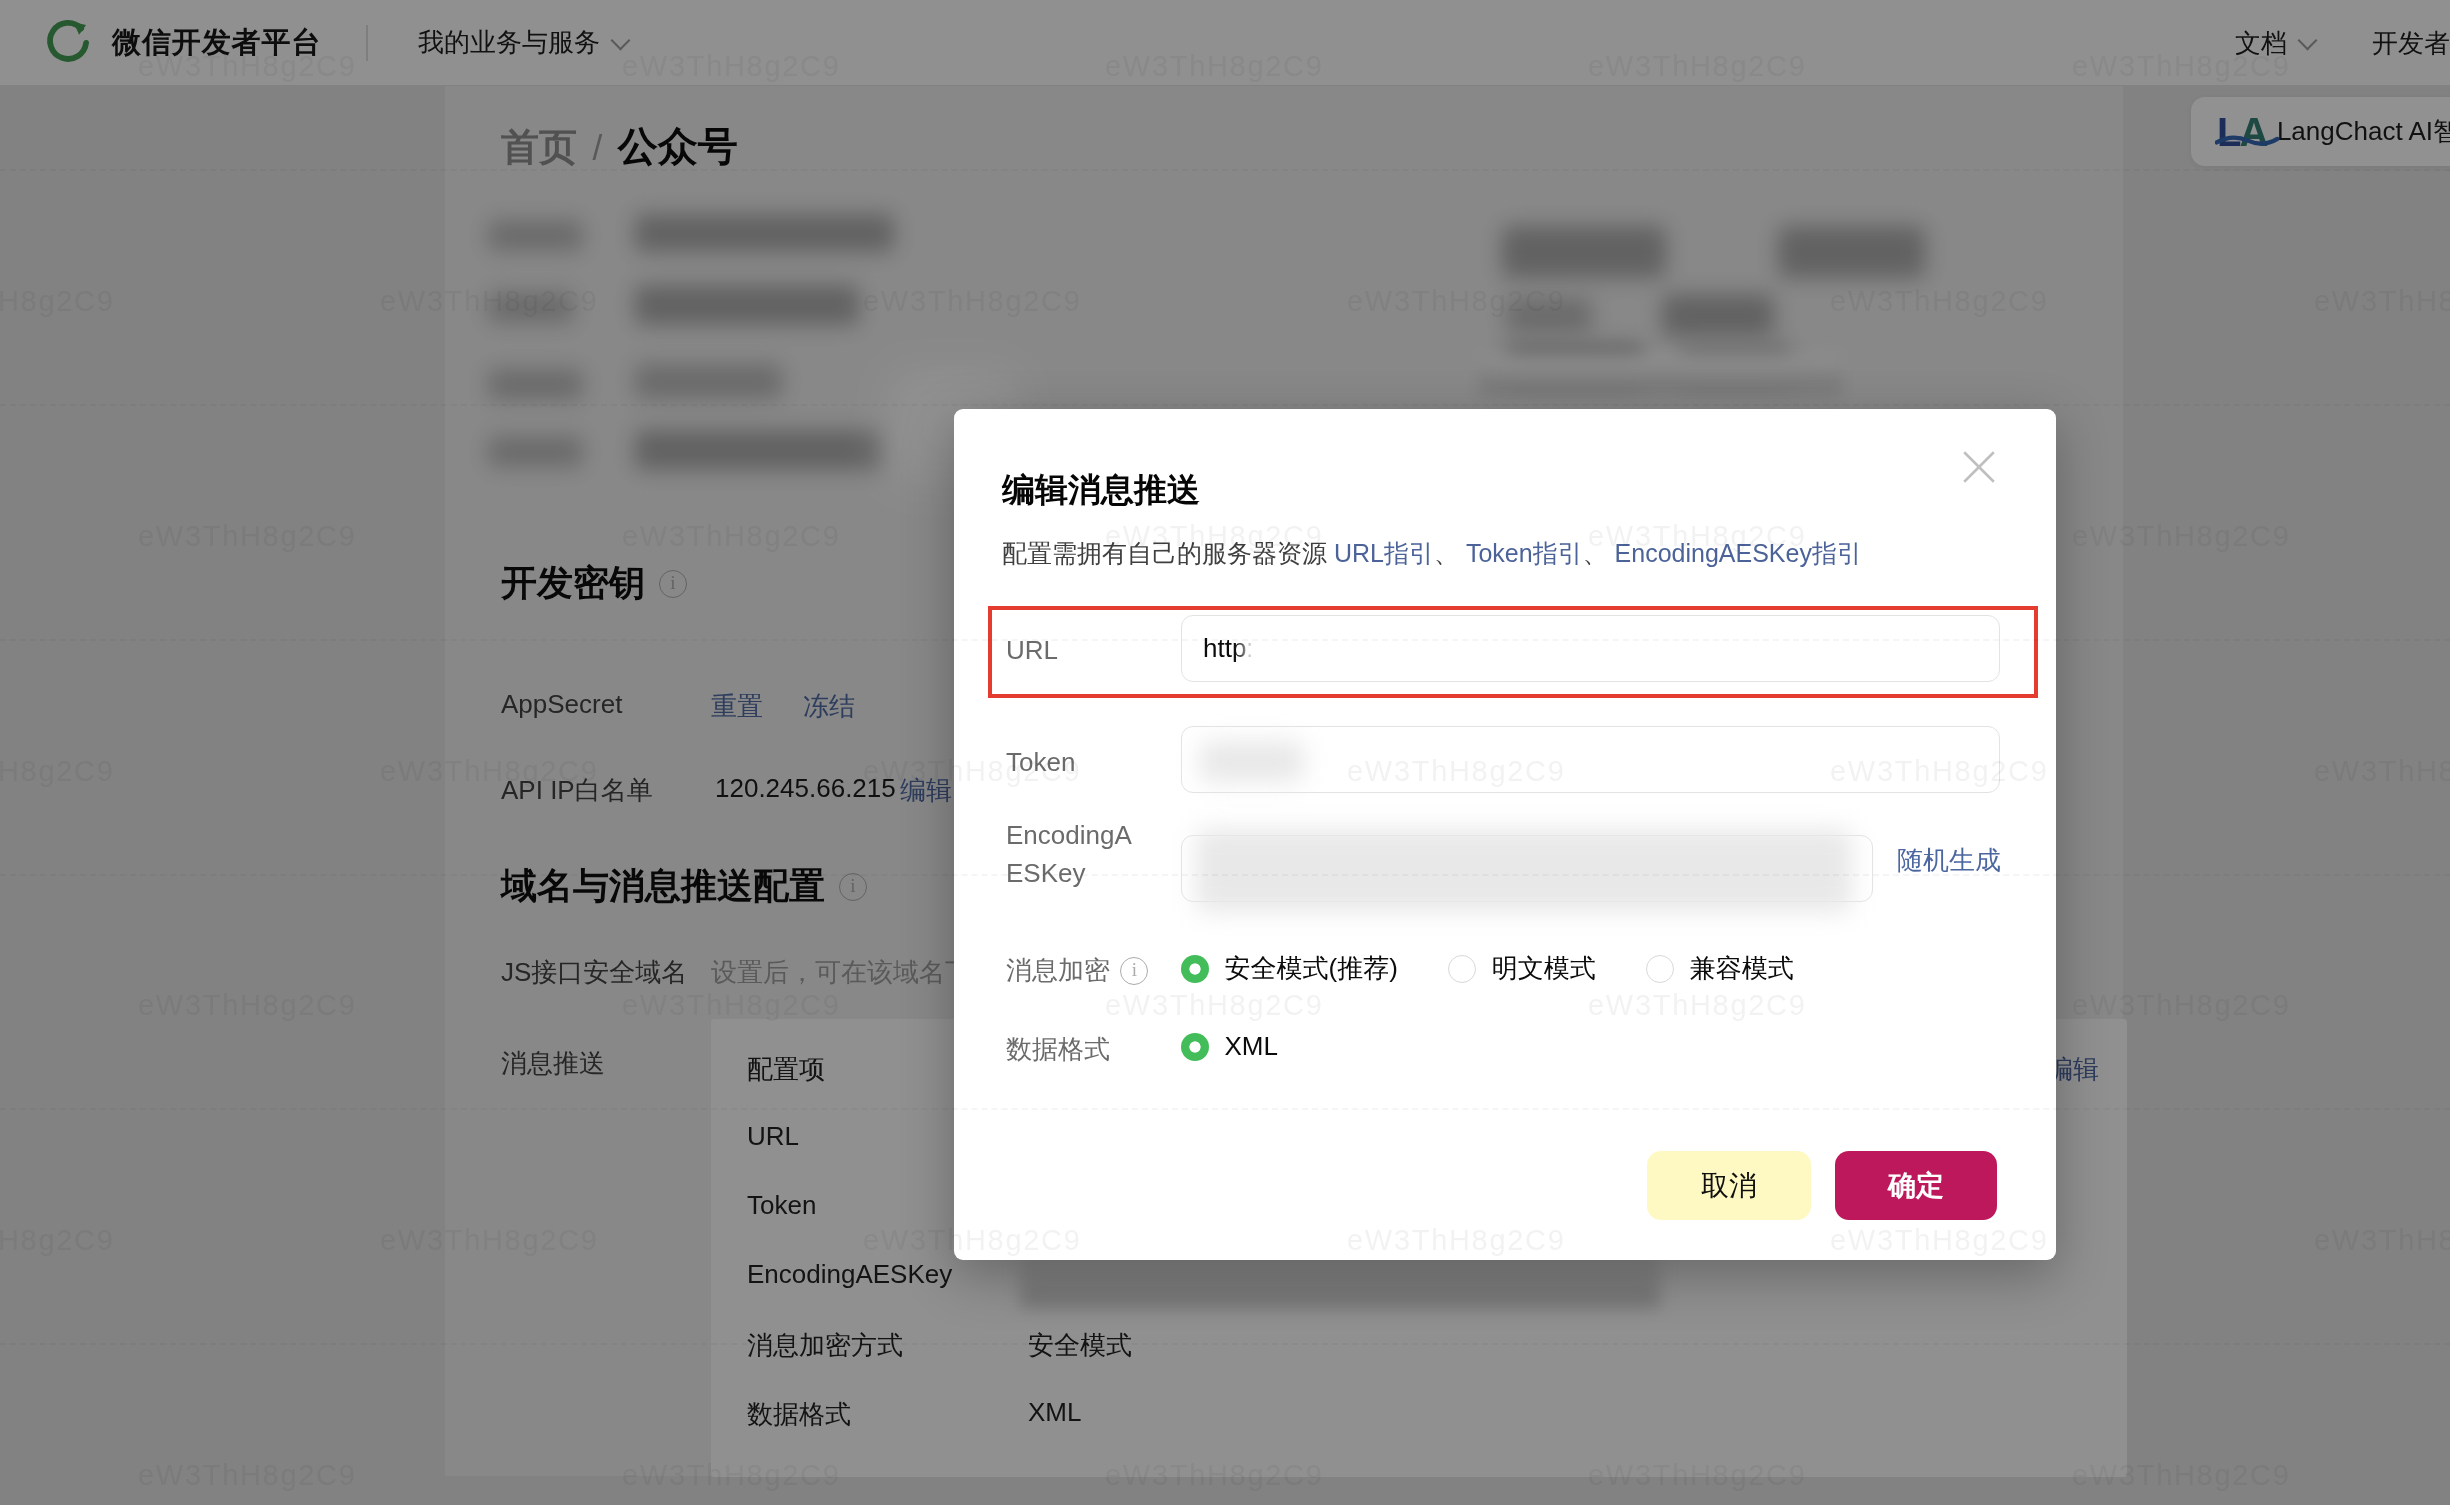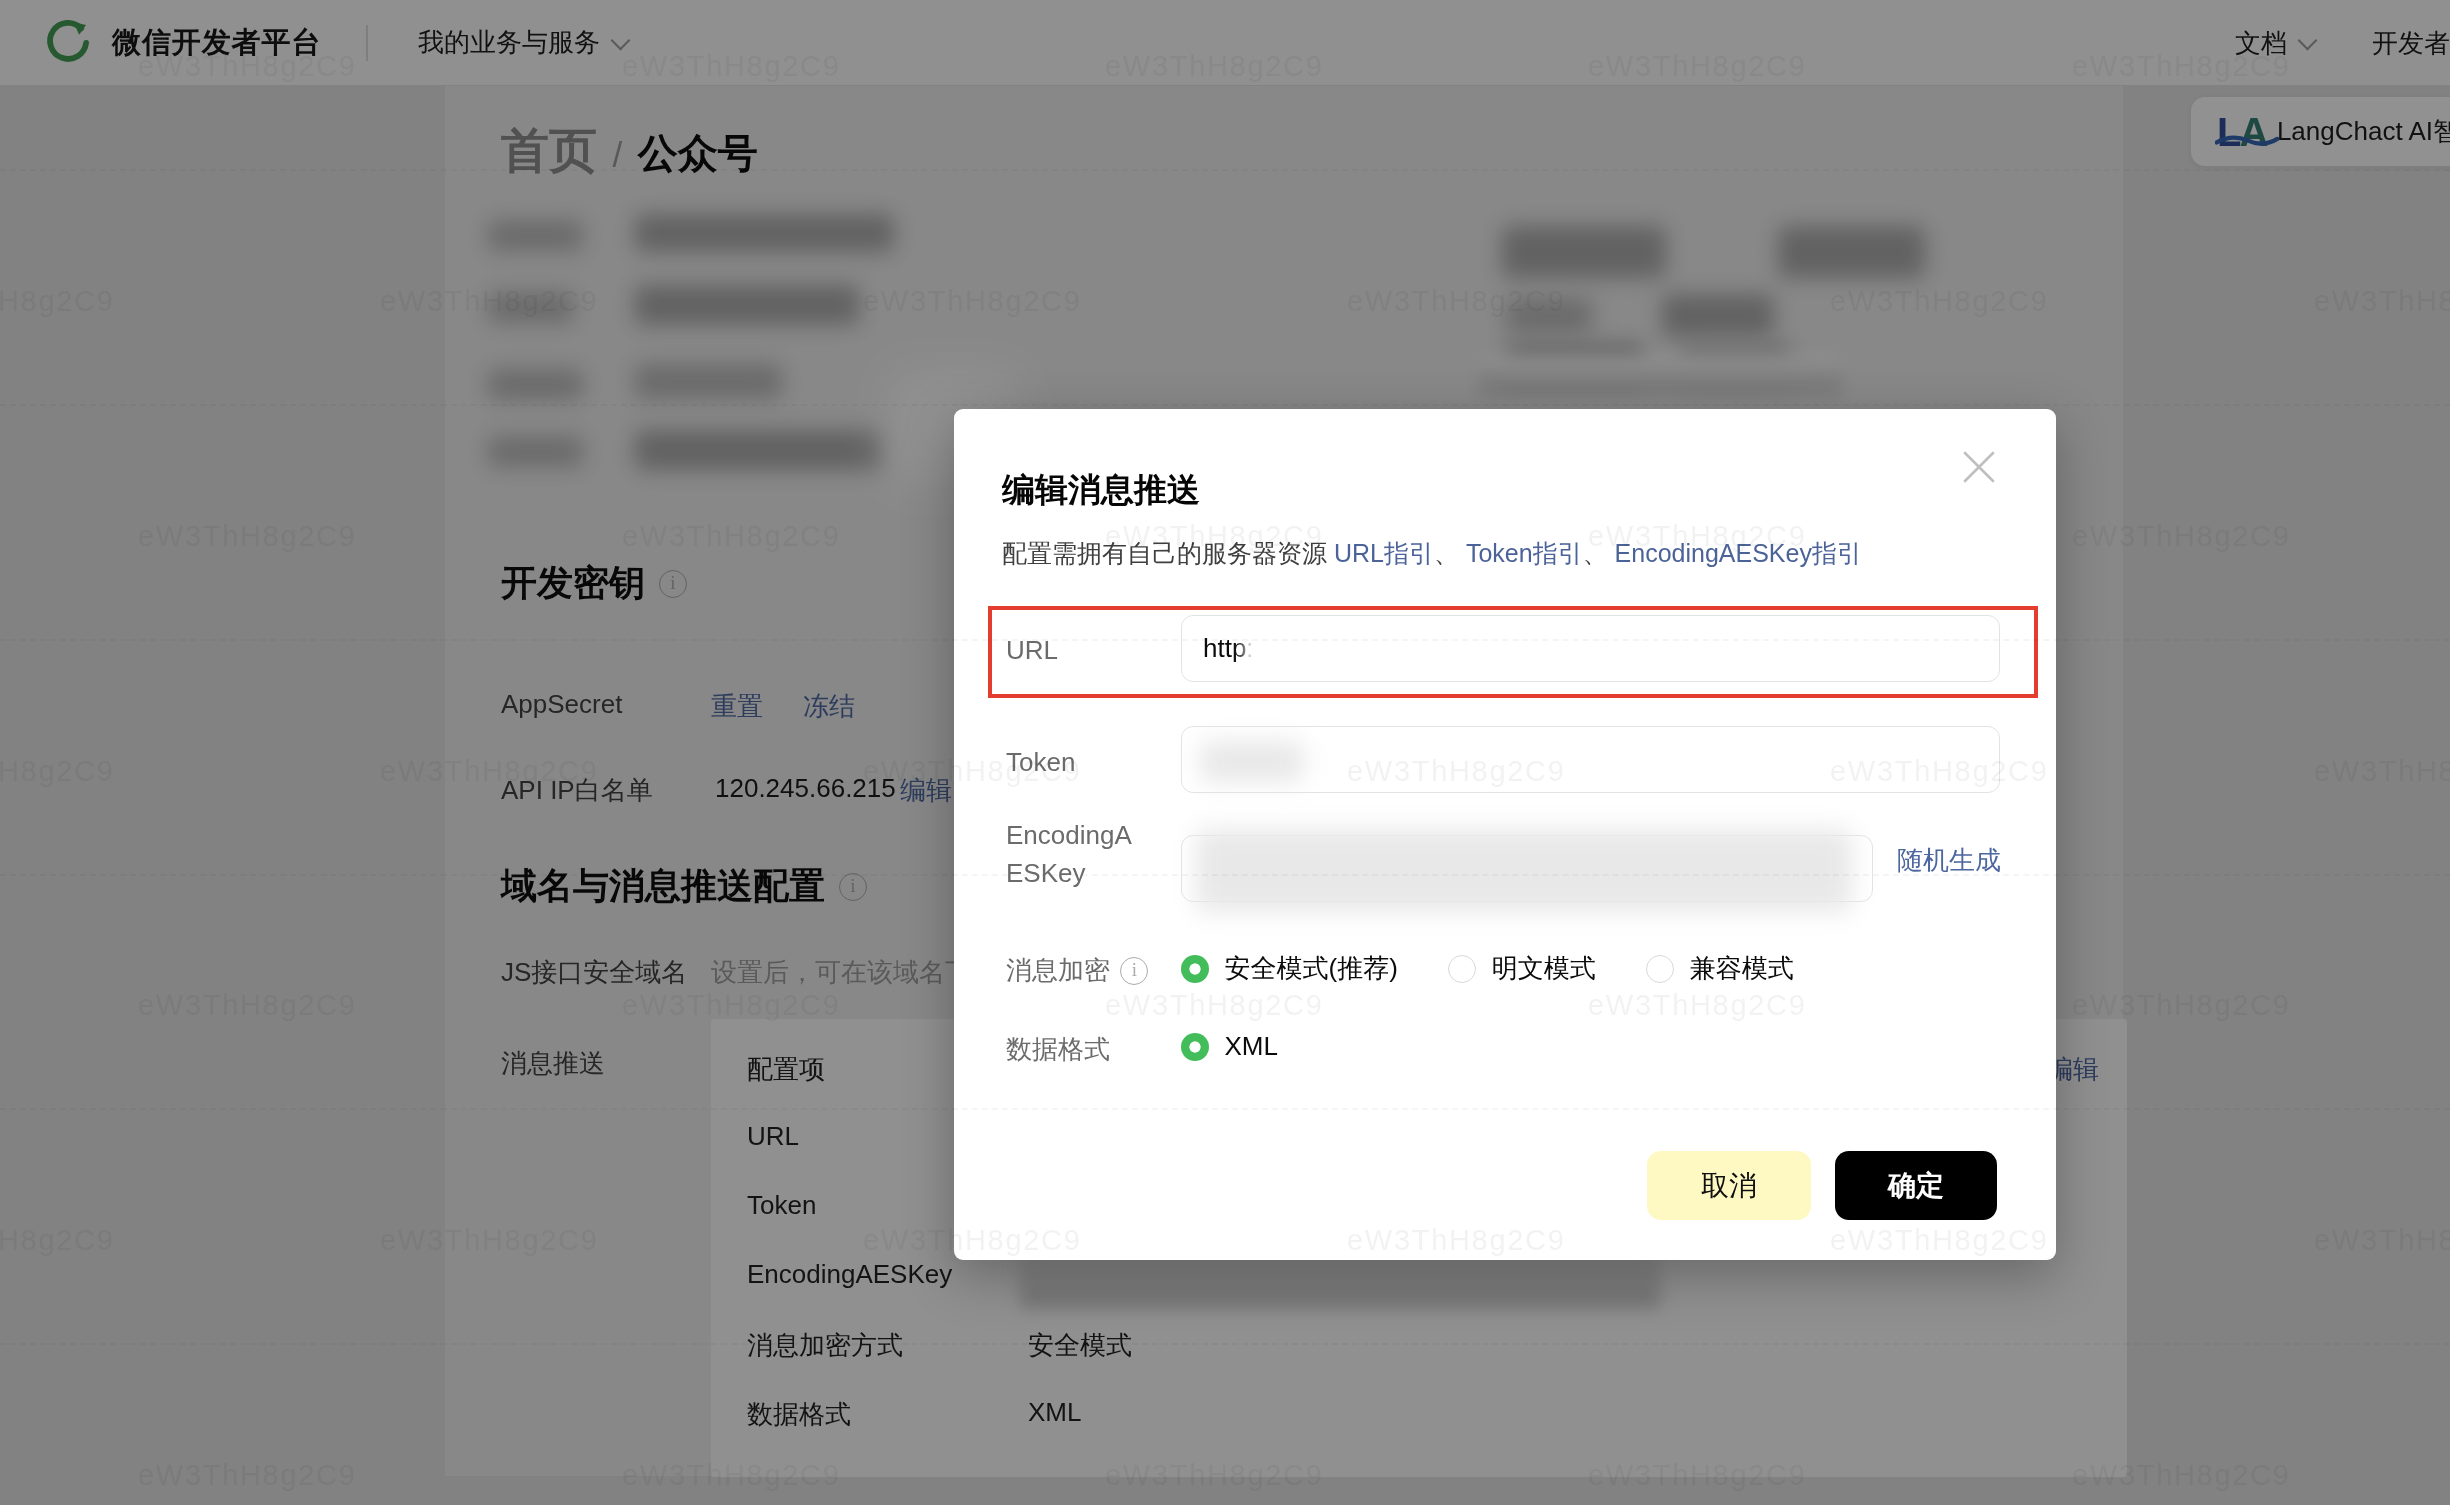--- a/index.html
+++ b/index.html
@@ -13,21 +13,21 @@
   .navbar { position:absolute; left:0; top:0; width:2450px; height:86px; background:#fdfdfd; border-bottom:0.9px solid #e3e3e3; display:flex; align-items:center; }
   .brand { display:flex; align-items:center; gap:19px; margin-left:43px; }
   .brand-title { font-size:29px; font-weight:600; color:#101010; letter-spacing:0.9px; }
   .nav-divider { width:1.7px; height:36px; background:#dcdcdc; margin-left:45px; }
   .nav-item { display:flex; align-items:center; gap:11px; margin-left:50px; font-size:26px; color:#161616; cursor:pointer; }
   .chev { width:14px; height:14px; border-right:2.6px solid #9a9a9a; border-bottom:2.6px solid #9a9a9a; transform:rotate(45deg) translateY(-3.5px); }
   .nav-right { position:absolute; right:-52px; top:0; height:86px; display:flex; align-items:center; gap:60px; }
   .nav-right .nav-item { margin-left:0; }
 
   .breadcrumb { position:absolute; left:501px; top:119px; display:flex; align-items:baseline; gap:15.5px; }
-  .bc-home { font-size:48px; font-weight:600; color:#8a8a8a; }
+  .bc-home { font-size:38px; font-weight:600; color:#8a8a8a; }
   .bc-sep { font-size:35px; color:#9a9a9a; }
   .bc-cur { font-size:40px; font-weight:700; color:#050505; }
 
   .topcard { position:absolute; left:2191px; top:97px; width:294px; height:69px; background:#ffffff; border-radius:14px; display:flex; align-items:center; gap:14px; padding-left:26px; box-shadow:0 1.7px 7px rgba(0,0,0,.06); }
   .la-mark { position:relative; width:60px; height:43px; }
   .la-l { position:absolute; left:0; top:0; font-size:40px; font-weight:800; color:#2b4a9b; }
   .la-a { position:absolute; left:22.4px; top:0; font-size:40px; font-weight:800; color:#2f7d72; }
   .la-wave { position:absolute; left:-1.7px; top:22.4px; }
   .topcard-label { font-size:26px; color:#161616; white-space:nowrap; }
 
@@ -67,21 +67,21 @@
   .inblob { position:absolute; background:#e8e8e8; filter:blur(12px); border-radius:8.6px; }
 
   .radio-row { position:absolute; display:flex; align-items:center; gap:15.5px; }
   .radio { width:28px; height:28px; border-radius:50%; flex:0 0 auto; }
   .radio.on { background:radial-gradient(circle,#ffffff 0 5.2px,#43bd5a 6px); }
   .radio.off { background:#fff; border:1.7px solid #d9d9d9; }
   .radio-label { font-size:26px; color:#0c0c0c; margin-right:35px; }
 
   .btn { position:absolute; height:69px; border-radius:14px; display:flex; align-items:center; justify-content:center; font-size:28px; cursor:pointer; }
   .btn-cancel { left:693px; top:742px; width:164px; background:#fef9c3; color:#101010; }
-  .btn-ok { left:881px; top:742px; width:162px; background:#000000; color:#ffffff; font-weight:600; }
+  .btn-ok { left:881px; top:742px; width:162px; background:#be185d; color:#ffffff; font-weight:600; }
 
   
   .wm-layer { position:absolute; inset:0; pointer-events:none; overflow:hidden; }
   .wm-text { position:absolute; font-size:29px; color:rgba(20,20,40,0.055); white-space:nowrap; letter-spacing:1.7px; }
   .wm-dash { position:absolute; width:2450px; border-top:2.6px dashed rgba(20,20,40,0.045); }
 </style>
 </head>
 <body>
 
 <div id="stage">

